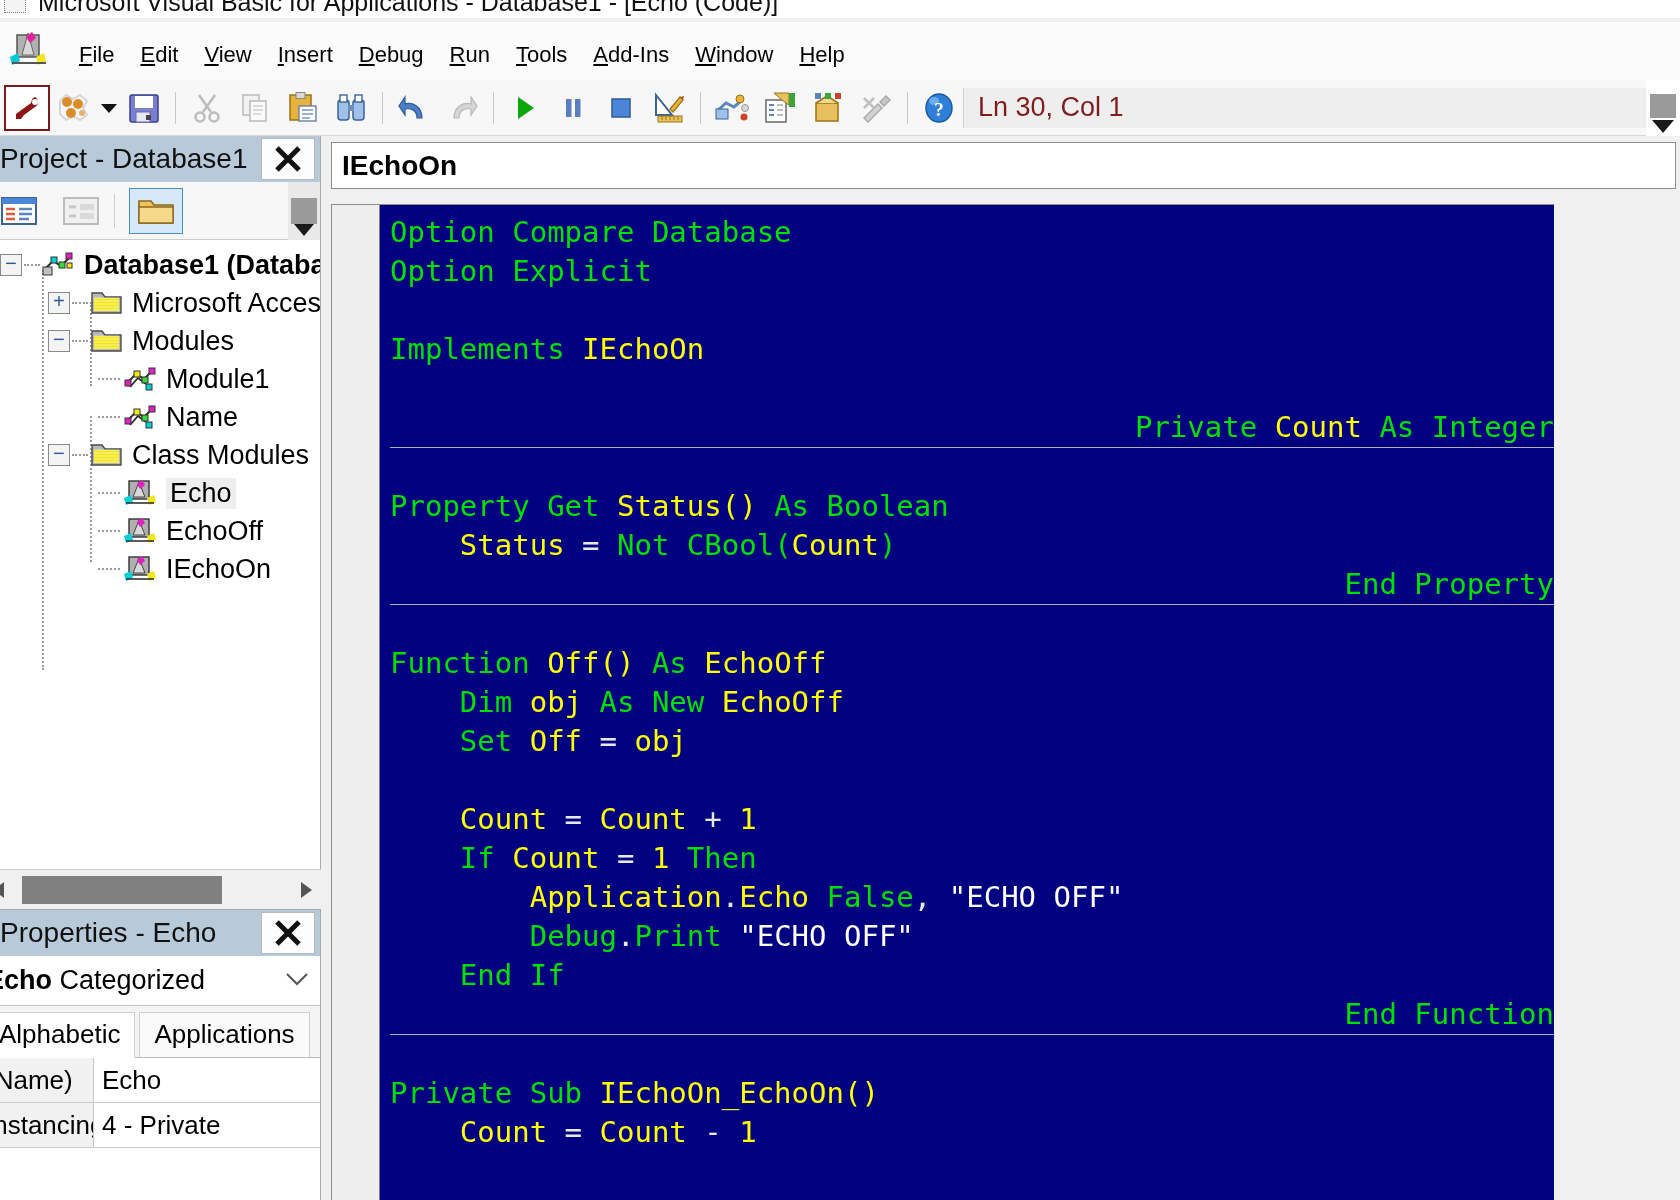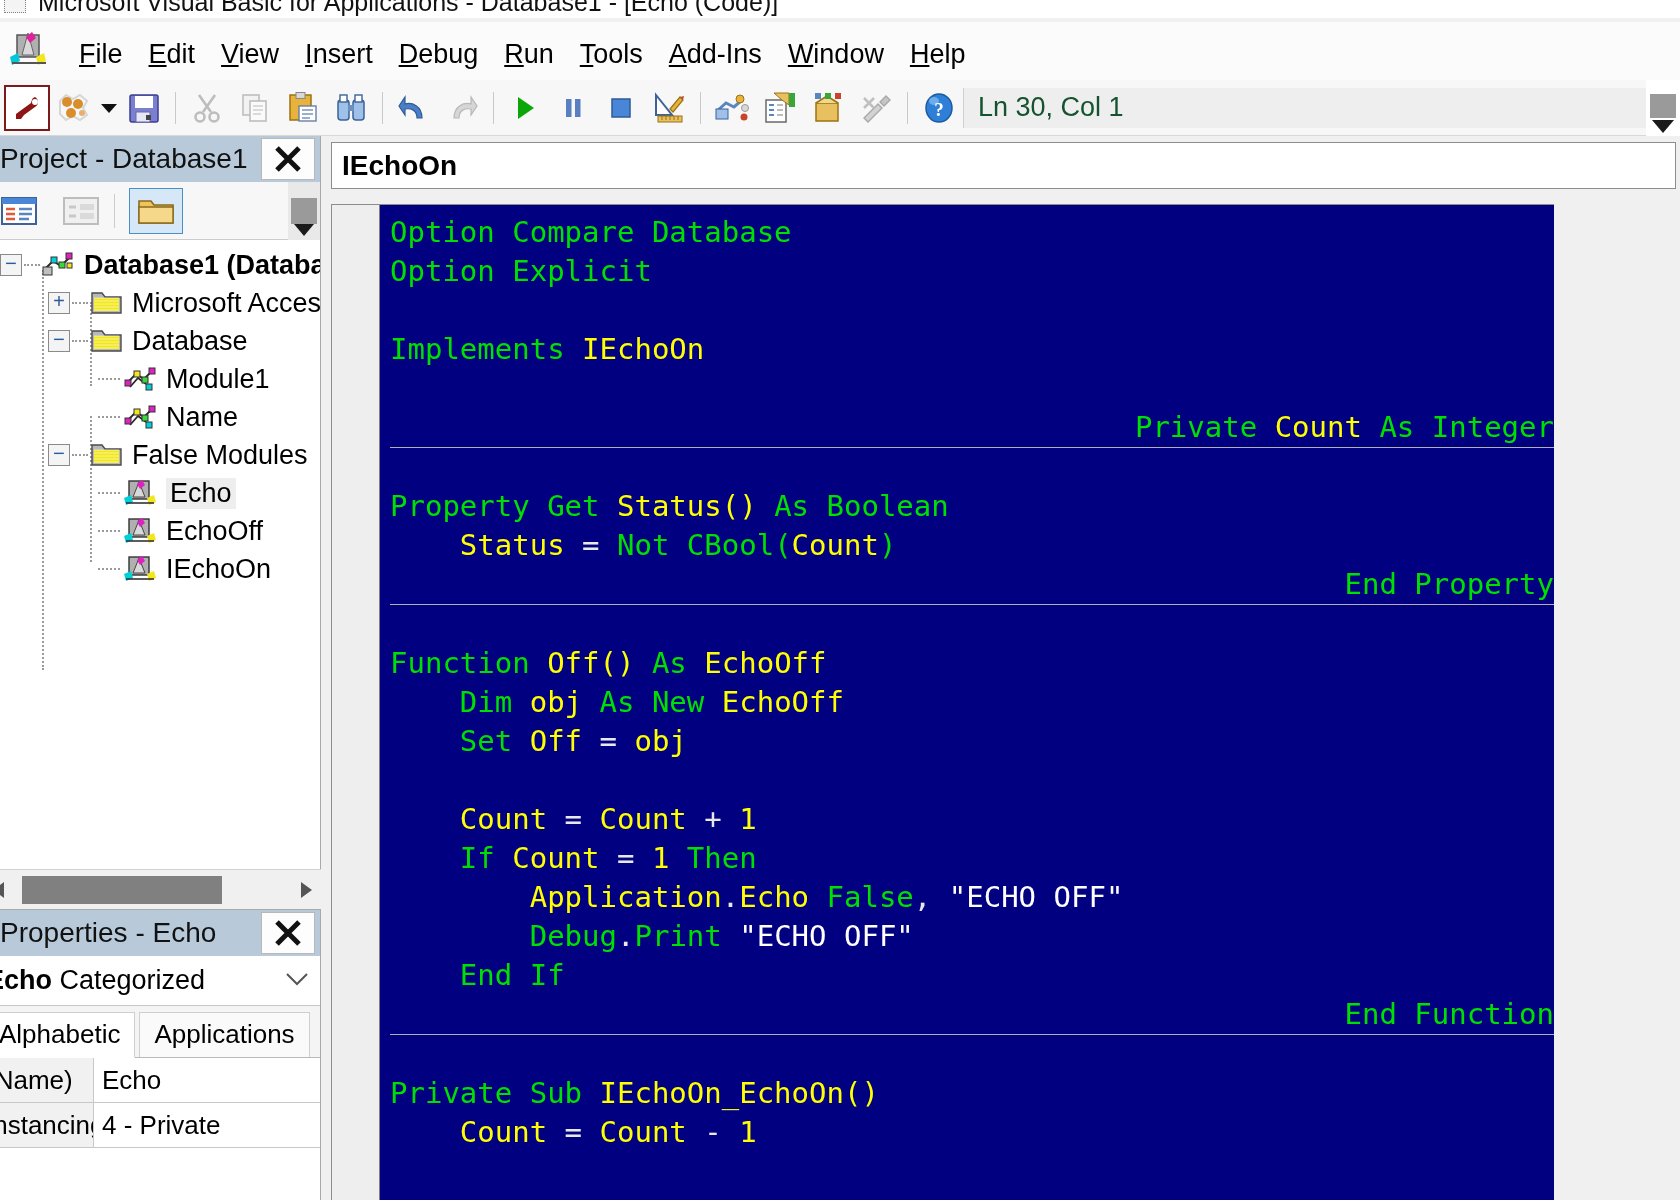--- a/index.html
+++ b/index.html
@@ -42,21 +42,21 @@
     background: #fbfbfb;
     display: flex; align-items: center;
   }
   .menu-app-icon {
     width: 46px; height: 44px;
     margin-left: 6px; margin-right: 14px;
     position: relative;
     flex: none;
   }
   .menu-item {
-    font-size: 27px;
+    font-size: 22px;
     color: #000;
     padding: 0 13px;
     white-space: nowrap;
     cursor: default;
     margin-top: 7px;
   }
   .menu-item u { text-decoration: underline; text-underline-offset: 2px; }
 
   
   .toolbar {
@@ -87,21 +87,21 @@
     display: flex; align-items: center; justify-content: center;
   }
   .tb-status {
     flex: 1; height: 40px;
     background: #eeeeee;
     border-left: 1px solid #cfcfcf;
     display: flex; align-items: center;
     margin-right: 34px;
   }
   .tb-status span {
-    font-size: 27px; color: #14532d; padding-left: 14px;
+    font-size: 27px; color: #7f1d1d; padding-left: 14px;
   }
   .tb-scroll-right {
     position: absolute; right: 0; top: 0;
     width: 34px; height: 56px;
     background: #ffffff;
     display: flex; flex-direction: column;
     align-items: center; justify-content: flex-end;
   }
   .tb-scroll-thumb {
     width: 26px; height: 24px;
@@ -638,21 +638,21 @@
       </div>
 
       <div class="tree-row" style="padding-left:64px;">
         <div class="expander">−</div>
         <div class="tree-dots"></div>
         <svg class="ico" width="34" height="26" viewBox="0 0 34 26">
           <path d="M2 3 H12 L15 7 H31 V23 H2 Z" fill="#b8b8b8" stroke="#4a4a4a" stroke-width="1.4"></path>
           <rect x="4" y="8" width="25" height="13" fill="#f2e71b"></rect>
           <path d="M4 8 h25 M4 11 h25 M4 14 h25 M4 17 h25 M4 20 h25" stroke="#ffffff" stroke-width="1" opacity="0.55"></path>
         </svg>
-        <div class="tree-label">Database</div>
+        <div class="tree-label">Modules</div>
       </div>
 
       <div class="tree-row" style="padding-left:112px;">
         <div class="tree-dots" style="width:22px;"></div>
         <svg class="ico" width="36" height="28" viewBox="0 0 36 28">
           <path d="M5 18 L14 9 L22 14 L30 6" stroke="#2a2a2a" stroke-width="1.8" fill="none"></path>
           <path d="M8 22 L16 13 L24 19" stroke="#2a2a2a" stroke-width="1.8" fill="none"></path>
           <rect x="3" y="15" width="6" height="6" fill="#e020c0" stroke="#333"></rect>
           <rect x="12" y="6" width="6" height="6" fill="#f2e71b" stroke="#333"></rect>
           <rect x="20" y="12" width="6" height="6" fill="#3ad83a" stroke="#333"></rect>
@@ -677,21 +677,21 @@
       </div>
 
       <div class="tree-row" style="padding-left:64px;">
         <div class="expander">−</div>
         <div class="tree-dots"></div>
         <svg class="ico" width="34" height="26" viewBox="0 0 34 26">
           <path d="M2 3 H12 L15 7 H31 V23 H2 Z" fill="#b8b8b8" stroke="#4a4a4a" stroke-width="1.4"></path>
           <rect x="4" y="8" width="25" height="13" fill="#f2e71b"></rect>
           <path d="M4 8 h25 M4 11 h25 M4 14 h25 M4 17 h25 M4 20 h25" stroke="#ffffff" stroke-width="1" opacity="0.55"></path>
         </svg>
-        <div class="tree-label">False Modules</div>
+        <div class="tree-label">Class Modules</div>
       </div>
 
       <div class="tree-row" style="padding-left:112px;">
         <div class="tree-dots" style="width:22px;"></div>
         <svg class="ico" width="36" height="30" viewBox="0 0 36 30">
           <rect x="7" y="3" width="20" height="18" fill="#b0b0b0" stroke="#333" stroke-width="1.4"></rect>
           <path d="M11 19 L17 4 L23 19 Z" fill="#d9d9d9" stroke="#444"></path>
           <path d="M15 6 L20 2 L23 7 L18 11 Z" fill="#e020c0"></path>
           <path d="M2 20 L9 17 L11 24 L4 27 Z" fill="#00d0d8"></path>
           <path d="M25 20 L32 17 L34 24 L27 27 Z" fill="#f2e71b"></path>

